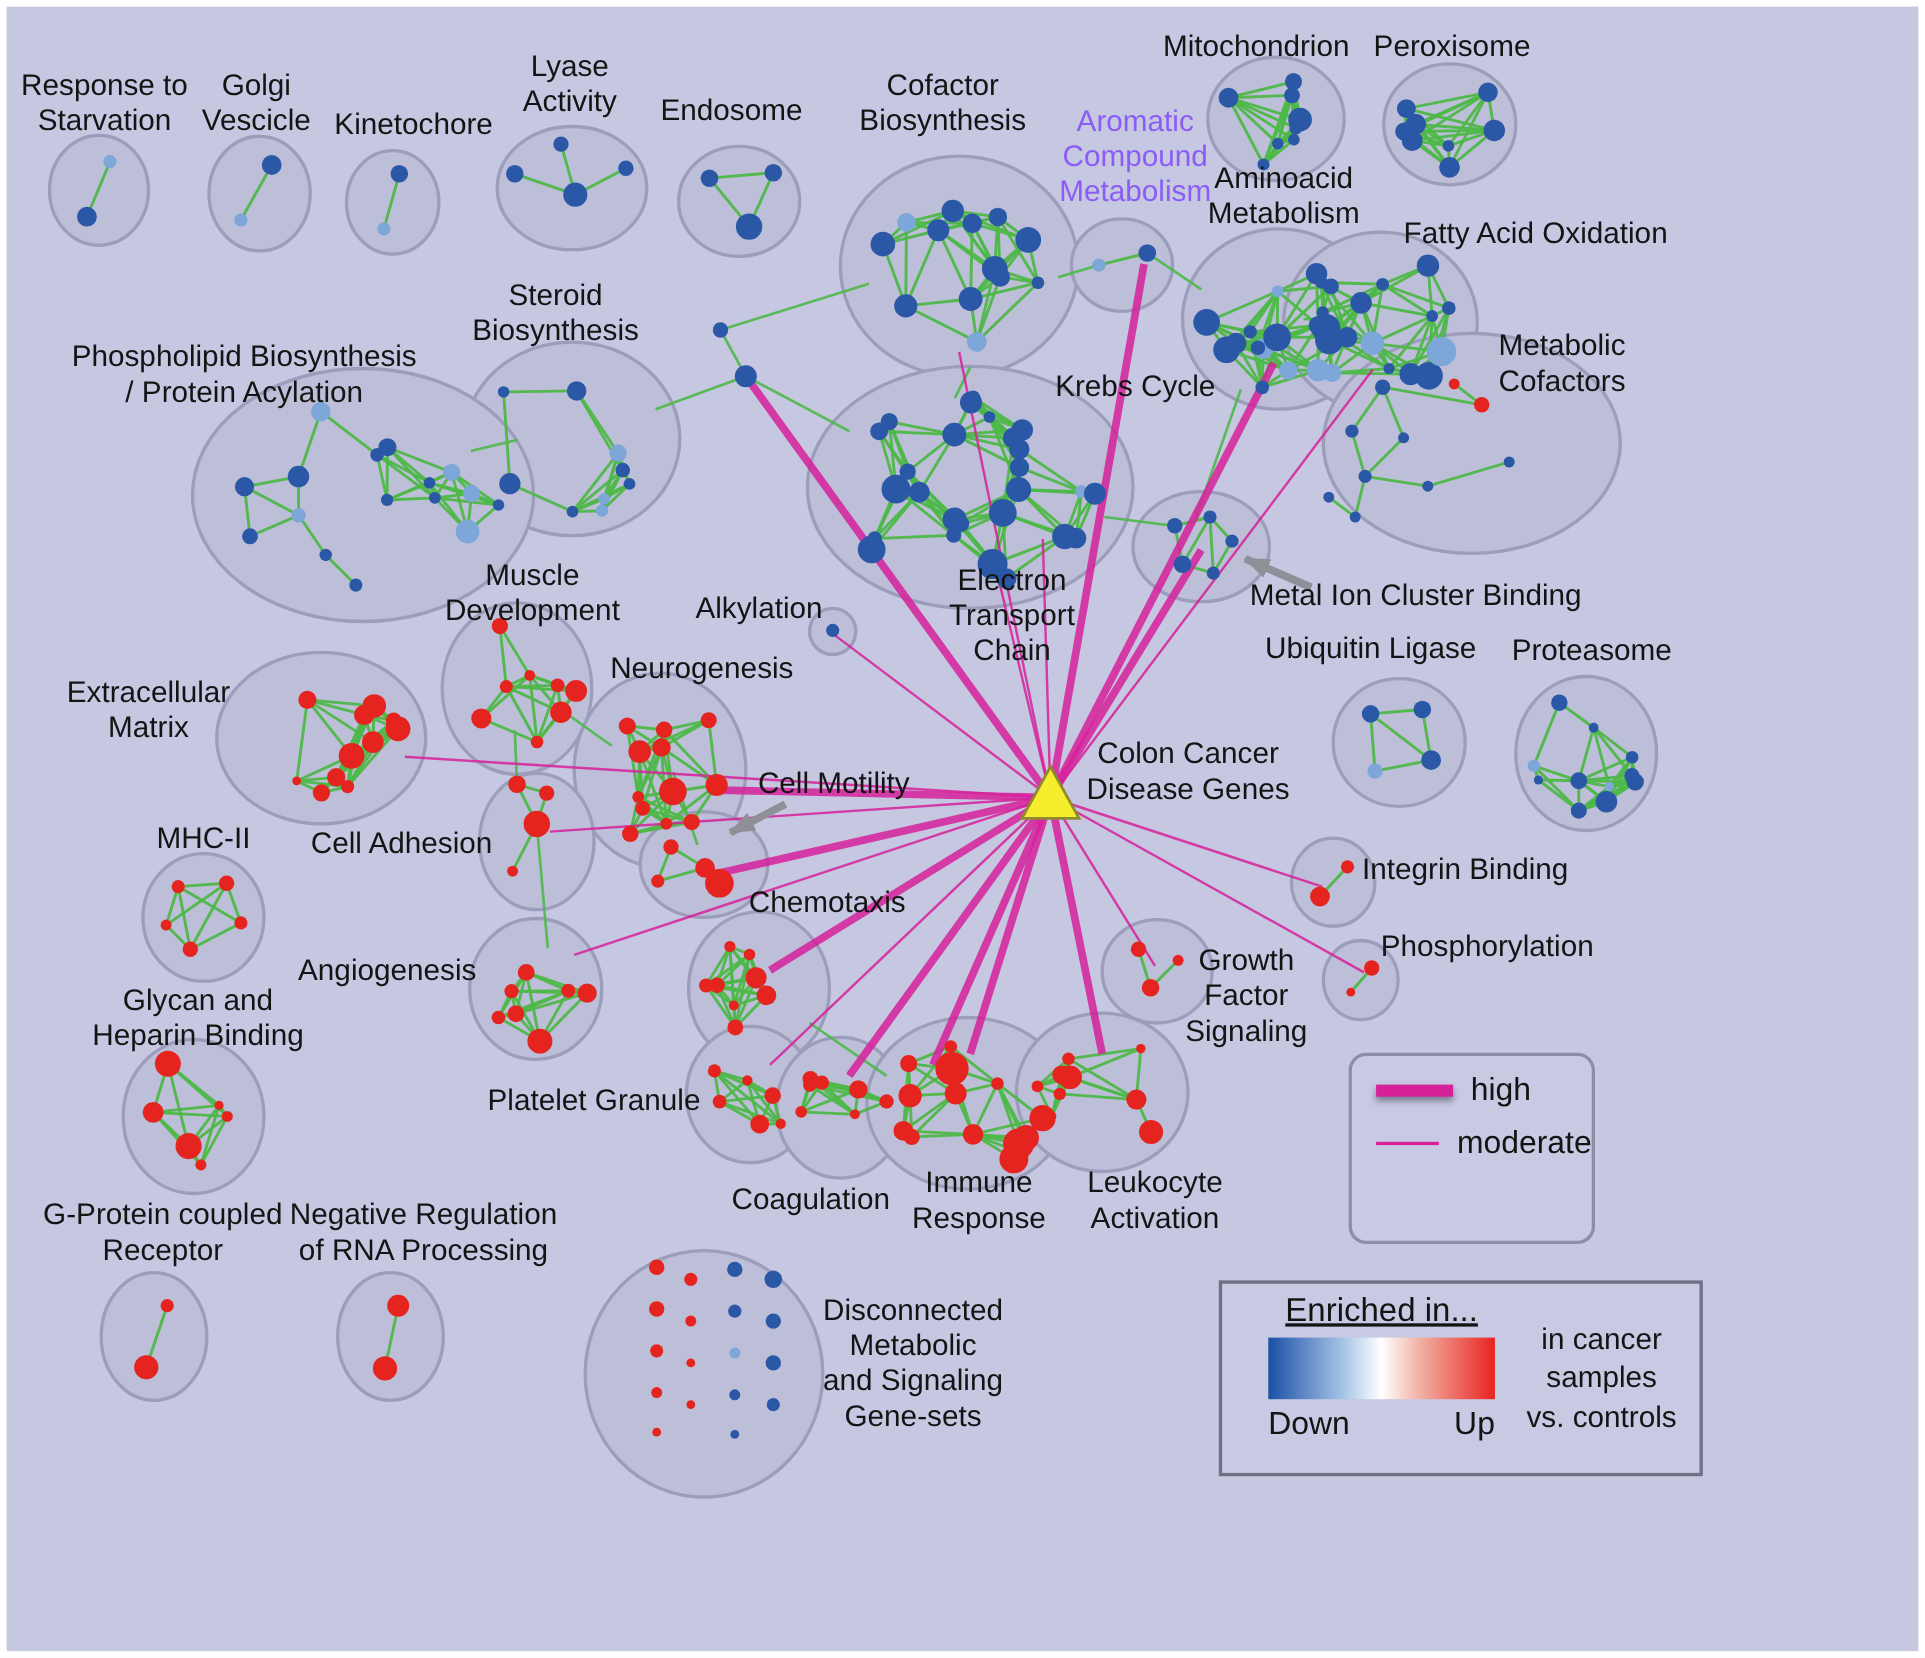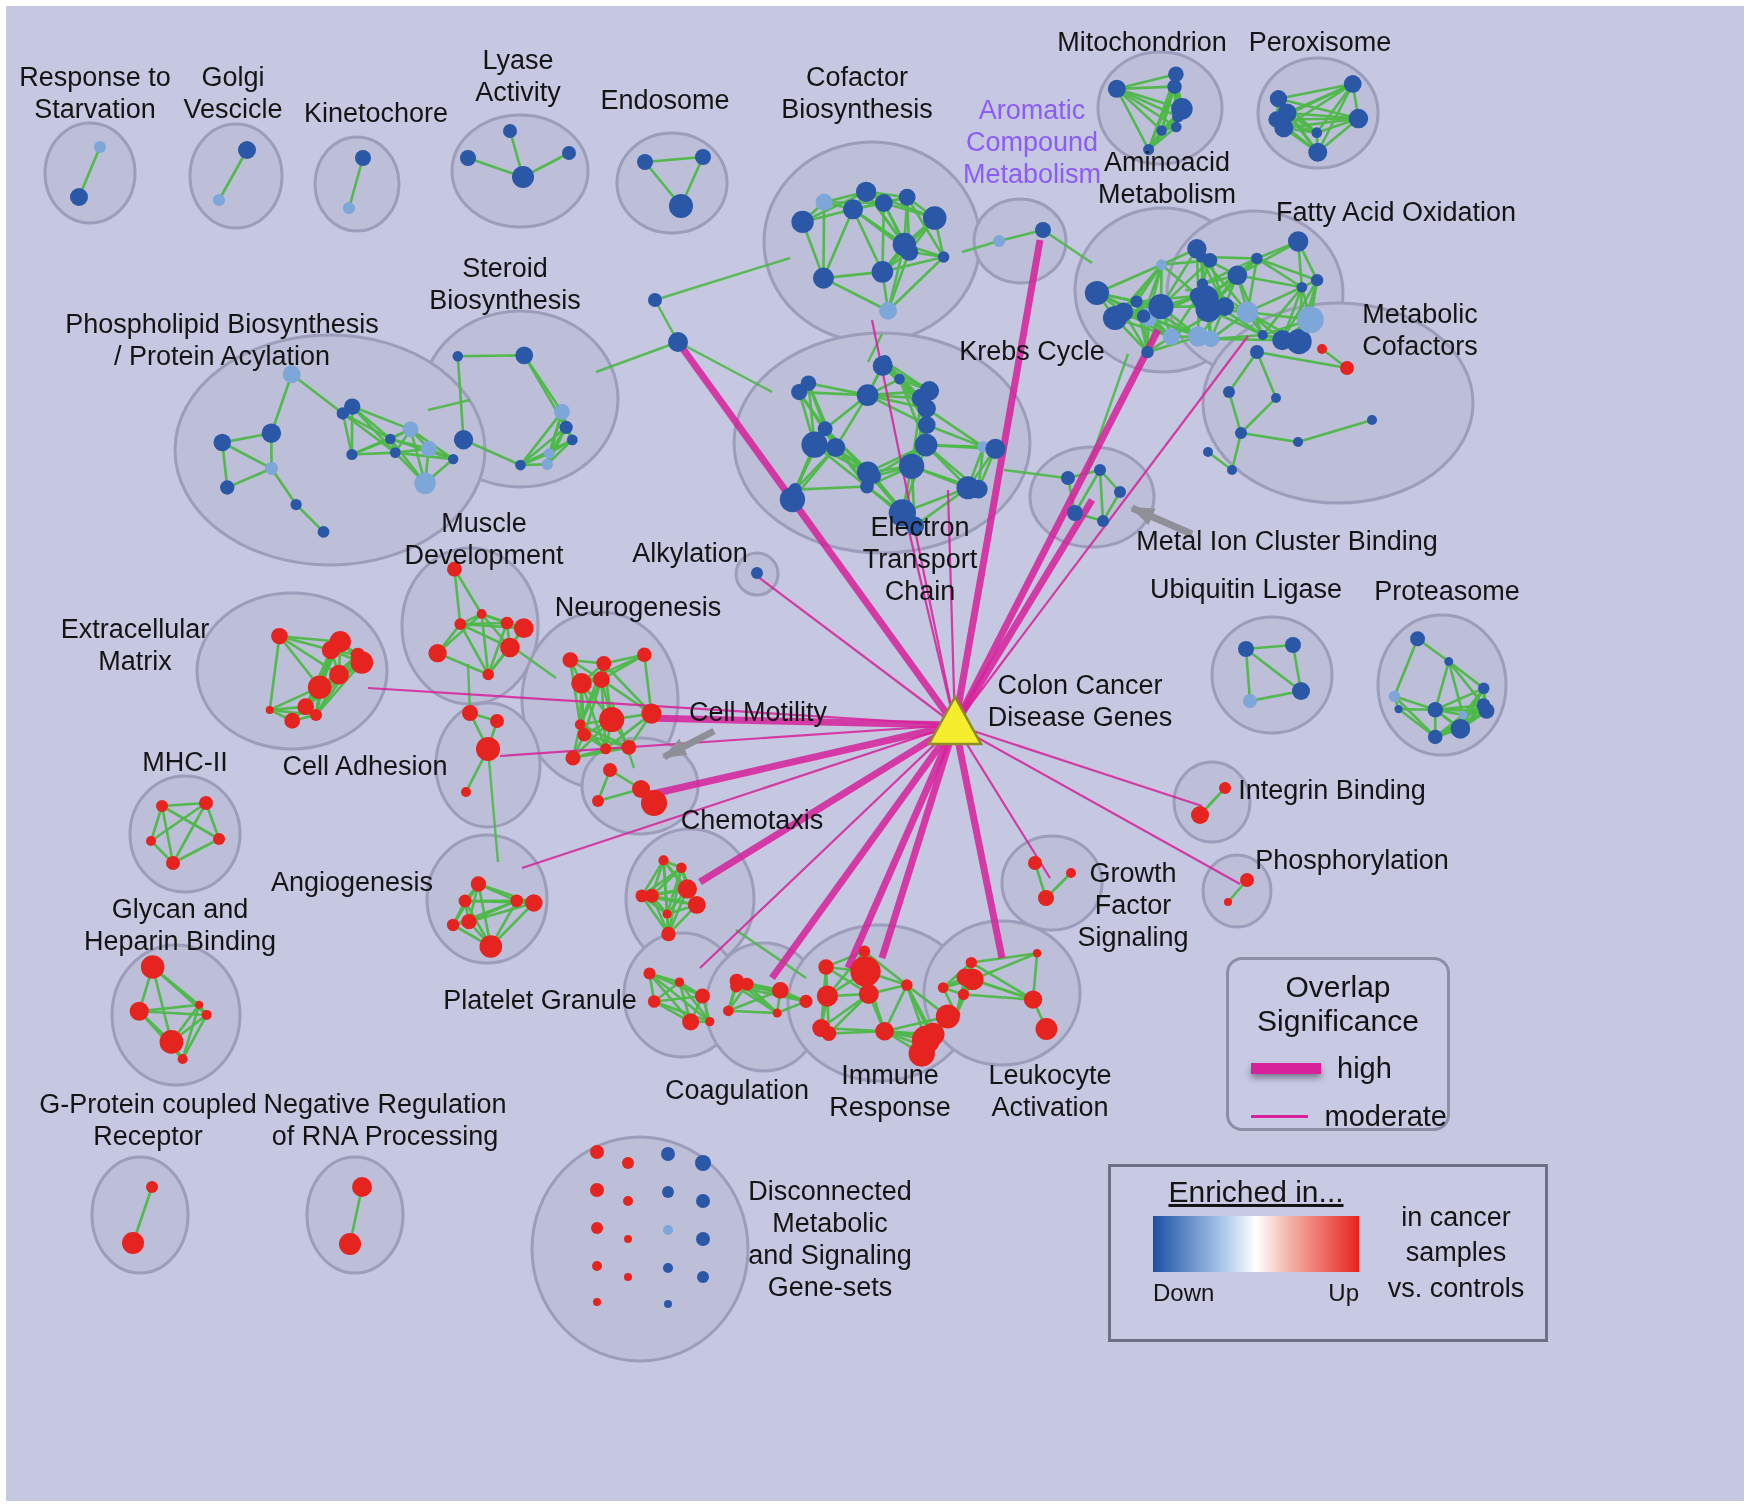--- a/index.html
+++ b/index.html
@@ -25,21 +25,21 @@
   .bar-high { width:70px; height:11px; background:#d6219a; box-shadow:0 4px 6px rgba(45,45,70,0.5); }
   .bar-moderate { width:70px; height:3px; background:#d6219a; }
   .legend-enrich {
     position:absolute; left:1108px; top:1164px; width:440px; height:178px;
     border:3px solid #6e7086; background:rgba(255,255,255,0.04);
     display:flex; align-items:stretch; color:#141414;
   }
   .en-left { width:262px; padding:8px 0 0 42px; display:flex; flex-direction:column; }
   .en-title { font-size:30px; text-align:center; width:206px; margin-bottom:7px;text-decoration:underline; }
   .en-bar { width:206px; height:56px; }
-  .en-ends { width:206px; display:flex; justify-content:space-between; font-size:24px; margin-top:7px; }
+  .en-ends { width:206px; display:flex; justify-content:space-between; font-size:29px; margin-top:7px; }
   .en-note { flex:1; display:flex; align-items:center; justify-content:center; font-size:27px; text-align:center; white-space:pre-line; line-height:1.3; padding-right:6px; }
 </style>
 </head>
 <body>
 
 <div class="figure">
   <svg id="net" width="1750" height="1507">
       <rect x="6" y="6" width="1738" height="1495" fill="#c6c7e1"></rect>
       <defs>
         <marker id="arrowhead" markerUnits="userSpaceOnUse" markerWidth="30" markerHeight="24" refX="22" refY="9" orient="auto">
@@ -1233,22 +1233,20 @@
 and Signaling
 Gene-sets</div>
       <div class="nlabel" style="left: 1032px; top: 352px; color: rgb(20, 20, 20);">Krebs Cycle</div>
       <div class="nlabel" style="left: 1287px; top: 542px; color: rgb(20, 20, 20);">Metal Ion Cluster Binding</div>
       <div class="nlabel" style="left: 758px; top: 713px; color: rgb(20, 20, 20);">Cell Motility</div>
       <div class="nlabel" style="left: 1080px; top: 702px; color: rgb(20, 20, 20);">Colon Cancer
 Disease Genes</div>
     </div>
 
   <div class="legend-overlap">
-    <div class="lg-title">Overlap
-Significance</div>
     <div class="lg-row">
       <span class="bar-high"></span>
       <span class="lg-label">high</span>
     </div>
     <div class="lg-row">
       <span class="bar-moderate"></span>
       <span class="lg-label">moderate</span>
     </div>
   </div>
 

